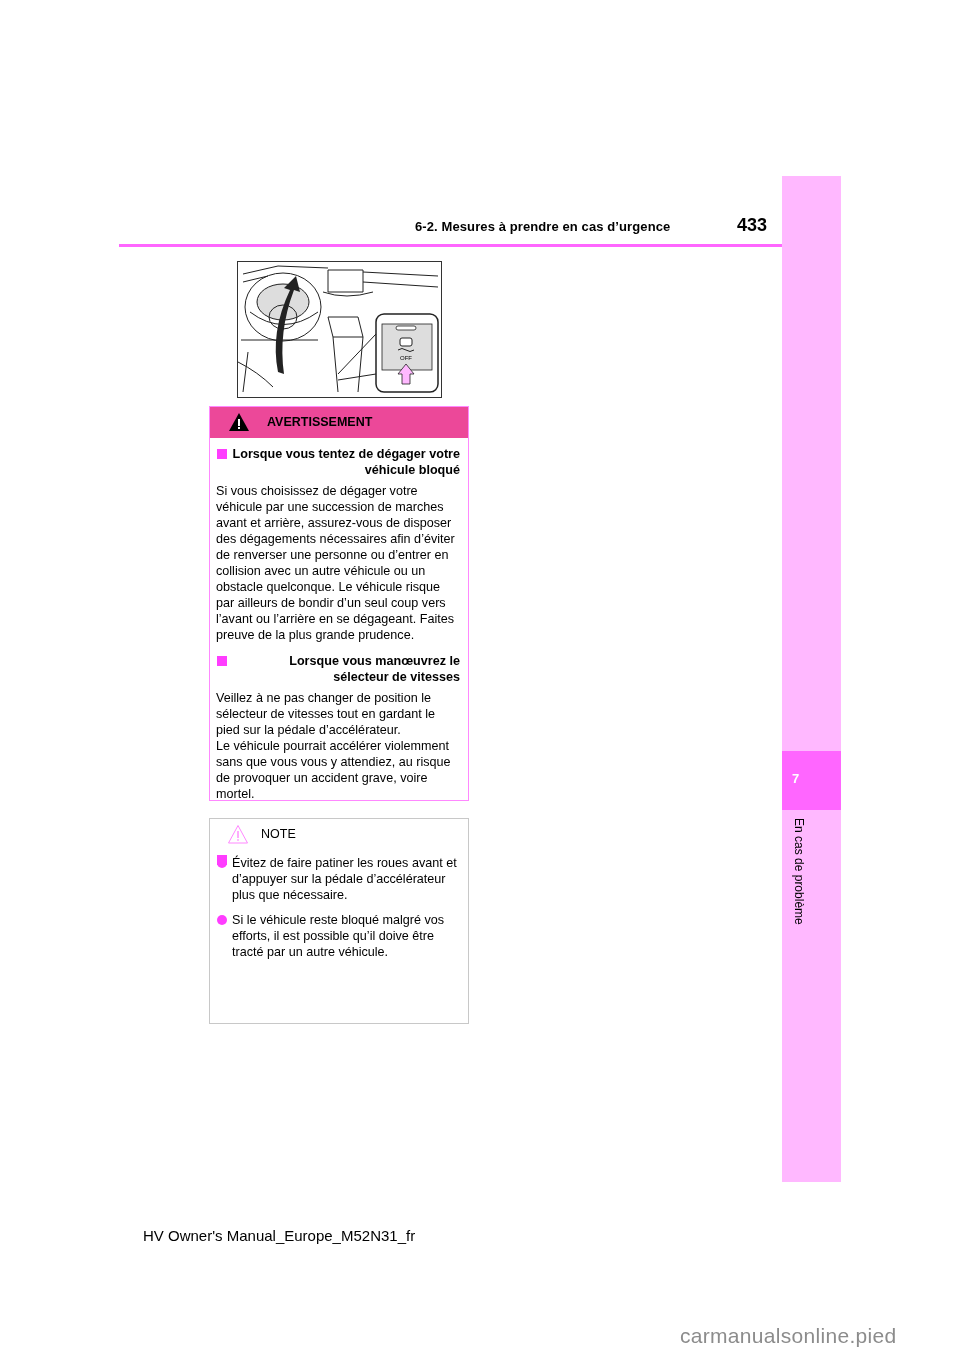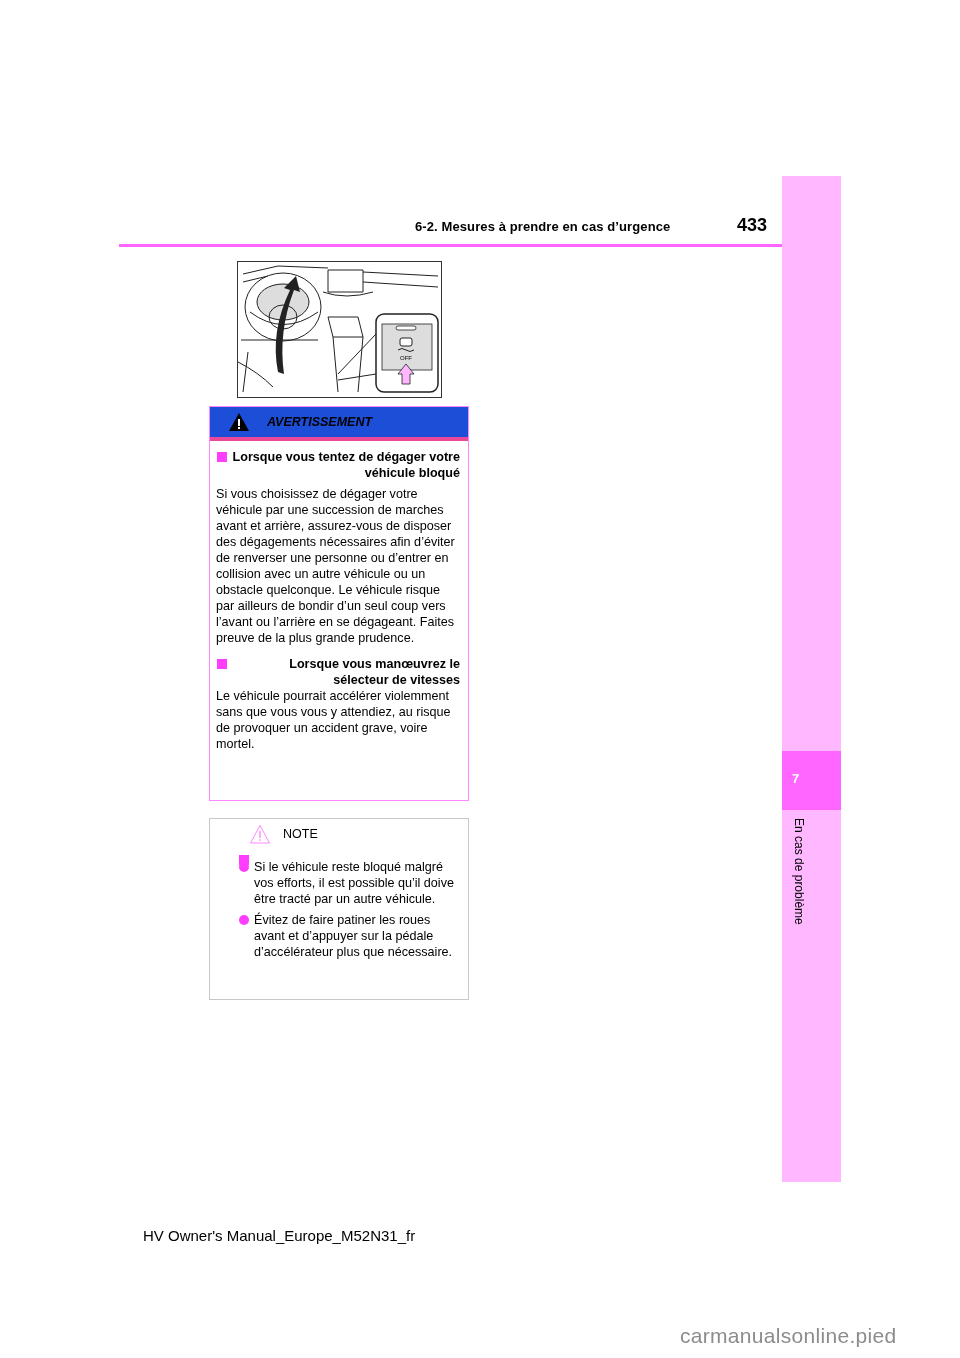--- a/index.html
+++ b/index.html
@@ -32,25 +32,25 @@
   }
   .illustration {
     position: absolute; left: 237px; top: 261px; width: 205px; height: 137px;
     border: 1px solid #333; background: #fff; box-sizing: border-box;
   }
   .box {
     position: absolute; left: 209px; box-sizing: border-box; width: 260px;
   }
   .warning-box { top: 406px; height: 395px; border: 1px solid #ff88ff; }
   .warning-header {
-    height: 30px; background: #1d4ed8; border-bottom: 4px solid #ec4899; position: relative; font-style: italic;
+    height: 30px; background: #ec4899; border-bottom: 1px solid #ec4899; position: relative;
   }
   .warning-header .tri { position: absolute; left: 18px; top: 5px; }
   .warning-header .title { position: absolute; left: 57px; top: 8px; font-size: 12.5px; font-weight: bold; }
-  .note-box { top: 818px; height: 182px; border: 1px solid #c8c8c8; padding-left: 22px; }
+  .note-box { top: 818px; height: 206px; border: 1px solid #c8c8c8; }
   .note-header { height: 28px; position: relative; }
   .note-header .tri { position: absolute; left: 17px; top: 5px; }
   .note-header .title { position: absolute; left: 51px; top: 8px; font-size: 12.5px; }
   .content { padding: 6px 8px 0 6px; font-size: 12.6px; line-height: 16px; }
   .sub-heading { font-weight: bold; position: relative; padding-left: 16px; margin-top: 2px; text-align: right; }
   .sub-heading .sq {
     position: absolute; left: 1px; top: 3px; width: 10px; height: 10px; background: #ff3dff;
   }
   .para { margin-top: 5px; }
   .bullet { position: relative; padding-left: 16px; margin-top: 5px; }
@@ -124,42 +124,43 @@
     <div class="sub-heading">
       <span class="sq"></span>
       <span>Lorsque vous tentez de dégager votre véhicule bloqué</span>
     </div>
     <div class="para">Si vous choisissez de dégager votre véhicule par une succession de marches avant et arrière, assurez-vous de disposer des dégagements nécessaires afin d’éviter de renverser une personne ou d’entrer en collision avec un autre véhicule ou un obstacle quelconque. Le véhicule risque par ailleurs de bondir d’un seul coup vers l’avant ou l’arrière en se dégageant. Faites preuve de la plus grande prudence.</div>
     <div class="gap"></div>
     <div class="sub-heading">
       <span class="sq"></span>
       <span>Lorsque vous manœuvrez le sélecteur de vitesses</span>
     </div>
+    <div class="para">Veillez à ne pas changer de position le sélecteur de vitesses tout en gardant le pied sur la pédale d’accélérateur.</div>
     <div>Le véhicule pourrait accélérer violemment sans que vous vous y attendiez, au risque de provoquer un accident grave, voire mortel.</div>
   </div>
 </div>
 
 <div class="box note-box">
   <div class="note-header">
     <svg class="tri" width="22" height="20" viewBox="0 0 22 20">
       <path d="M11 1.5 L20.5 19 L1.5 19 Z" fill="none" stroke="#ff88ff" stroke-width="1"></path>
       <rect x="10.3" y="7" width="1.4" height="7" fill="#ff88ff"></rect>
       <rect x="10.3" y="15.2" width="1.4" height="1.6" fill="#ff88ff"></rect>
     </svg>
     <span class="title">NOTE</span>
   </div>
   <div class="content" style="padding-top:3px;">
     <div class="sub-heading">
       <span class="sq"></span>
     </div>
+    <div class="bullet">
+      <span class="dot"></span>
+      <span>Évitez de faire patiner les roues avant et d’appuyer sur la pédale d’accélérateur plus que nécessaire.</span>
+    </div>
     <div class="bullet" style="margin-top:9px;">
       <span class="dot"></span>
       <span>Si le véhicule reste bloqué malgré vos efforts, il est possible qu’il doive être tracté par un autre véhicule.</span>
-    </div>
-    <div class="bullet">
-      <span class="dot"></span>
-      <span>Évitez de faire patiner les roues avant et d’appuyer sur la pédale d’accélérateur plus que nécessaire.</span>
     </div>
   </div>
 </div>
 
 <div class="footer">HV Owner's Manual_Europe_M52N31_fr</div>
 <div class="watermark">carmanualsonline.pied</div>
 
 </body></html>

